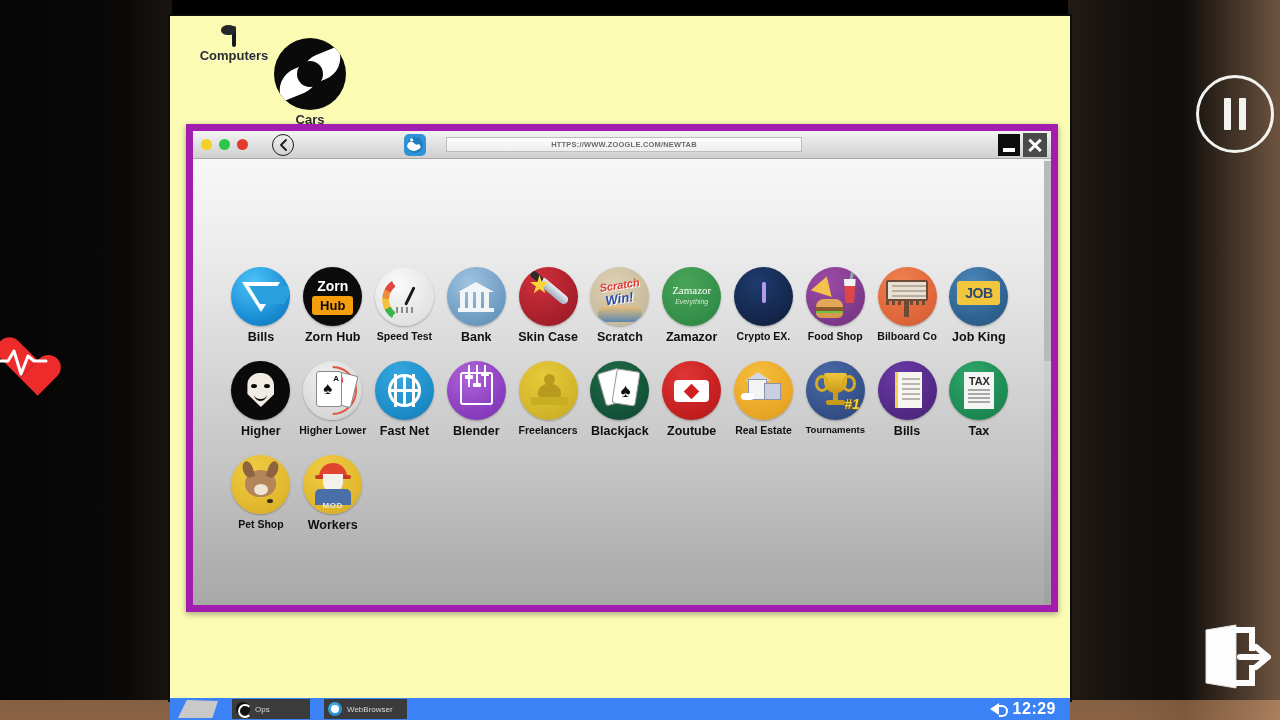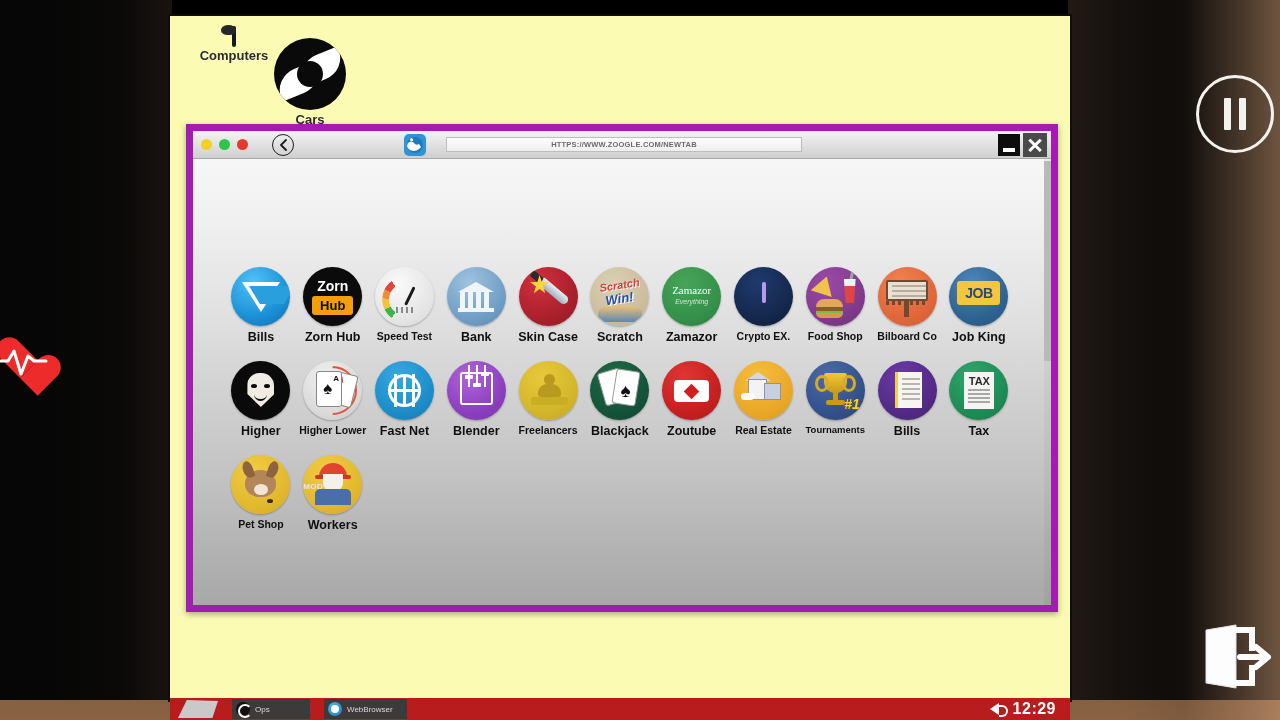--- a/index.html
+++ b/index.html
@@ -409,27 +409,27 @@
 
   .bg-work { background: radial-gradient(circle at 38% 26%, #f0cc43, #e2b92e 62%, #cfa725); }
   .helmet { position:absolute; left:16px; top:8px; width:28px; height:14px;
     background:#e0452f; border-radius: 14px 14px 0 0; }
   .helmet::after { content:""; position:absolute; left:-4px; bottom:-2px; width:36px;height:4px;
     background:#c93a26; border-radius:2px; }
   .face { position:absolute; left:20px; top:19px; width:20px; height:18px;
     background:#f4f0ea; border-radius: 0 0 9px 9px; }
   .overall { position:absolute; left:12px; top:34px; width:36px; height:16px;
     background:#4a6ea8; border-radius:5px 5px 0 0; }
-  .mod-t { position:absolute; left:0; bottom:23px; width:100%; text-align:left;
+  .mod-t { position:absolute; left:0; bottom:4px; width:100%; text-align:center;
     font-size:8px; font-weight:bold; color:#e8e8e8; letter-spacing:.5px; }
 
   
   .taskbar {
     position: absolute; left: 170px; bottom: 0; width: 900px; height: 22px;
-    background: #b91c1c; display: flex; align-items: center;
+    background: #3b82f6; display: flex; align-items: center;
   }
   .start-shape {
     width: 40px; height: 18px; margin-left: 8px;
     background: #c9c9c9;
     clip-path: polygon(22% 0, 100% 6%, 86% 100%, 0 100%);
   }
   .task-btn {
     margin-left: 14px; height: 20px; background: #3b3b3b;
     display: flex; align-items: center; gap: 5px; padding: 0 14px 0 4px;
     cursor: pointer; min-width: 78px;

